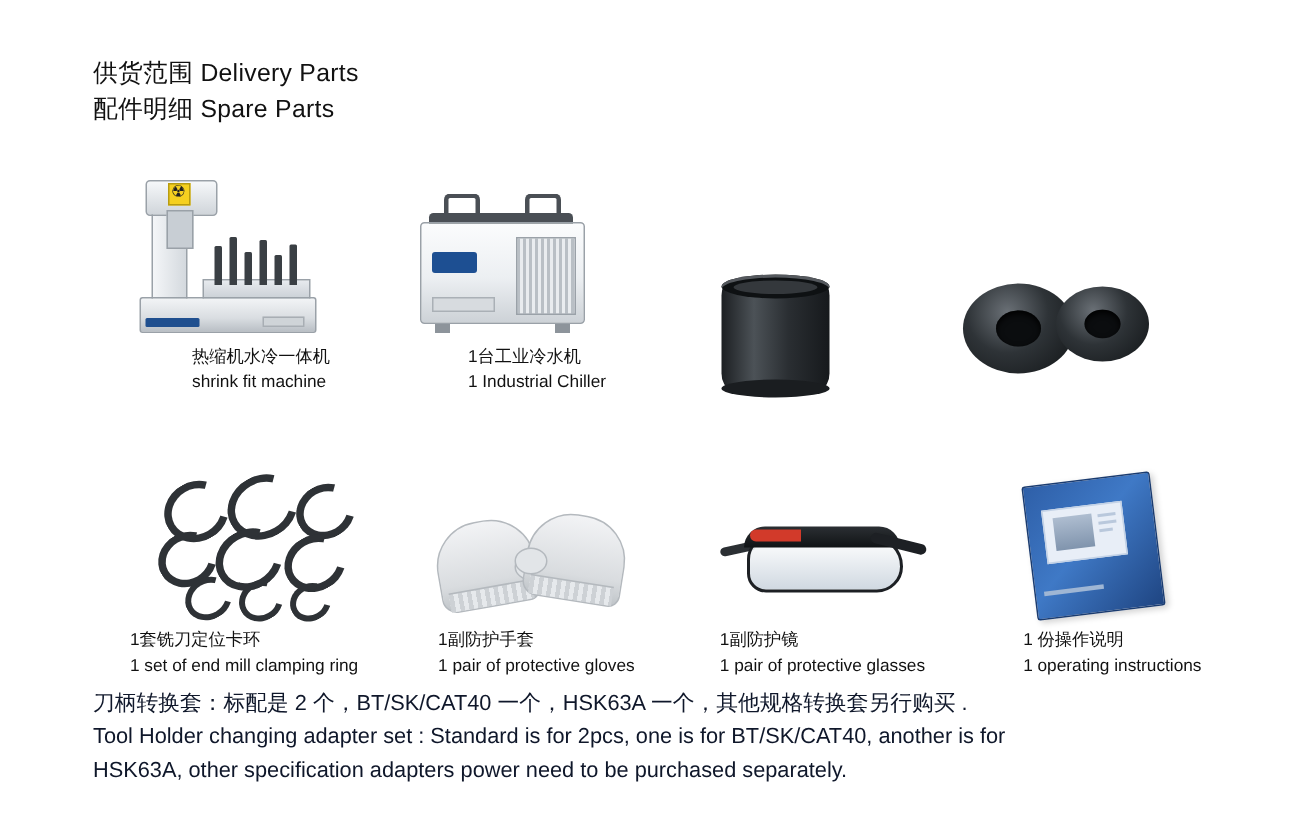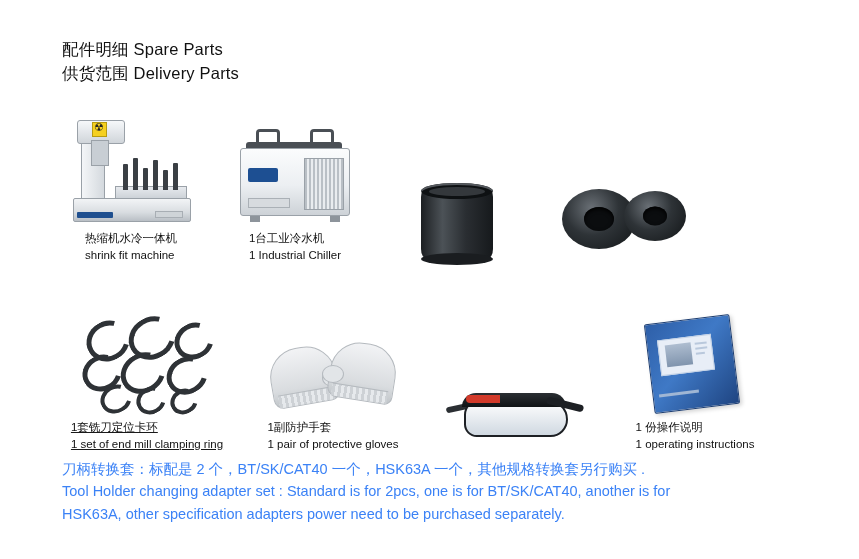--- a/index.html
+++ b/index.html
@@ -40,21 +40,22 @@
     justify-content: flex-start;
   }
   .row + .row {
     margin-top: 38px;
   }
   .cell {
     width: 138px;
     margin-right: 26px;
     display: flex;
     flex-direction: column;
-    align-items: center;
+    align-items: flex-end;
+    margin-left: 20px;
   }
   .cell:last-child { margin-right: 0; }
   .art {
     height: 110px;
     width: 138px;
     display: flex;
     align-items: flex-end;
     justify-content: center;
     position: relative;
   }
@@ -67,21 +68,21 @@
   }
   .caption .cn { display: block; }
   .caption .en { display: block; }
   .footer {
     position: absolute;
     left: 62px;
     right: 40px;
     top: 458px;
     font-size: 14.5px;
     line-height: 1.55;
-    color: #3b82f6;
+    color: #0f172a;
   }
   .footer div { white-space: nowrap; }
 
   
   .machine { position: relative; width: 128px; height: 108px; }
   .machine .base {
     position: absolute; left: 6px; bottom: 0; width: 116px; height: 22px;
     background: linear-gradient(180deg,#f2f4f6 0%, #d9dde1 60%, #b9bfc5 100%);
     border: 1px solid #9aa1a8; border-radius: 2px;
   }
@@ -337,22 +338,22 @@
     position: absolute; left: 16px; bottom: 16px; width: 40px; height: 3px;
     background: #9fb6d4; transform: rotate(-7deg);
   }
 </style>
 </head>
 <body>
 
 <div class="page">
 
   <div class="title-block">
+    <div class="title-line">供货范围 Delivery Parts</div>
     <div class="title-line">配件明细  Spare Parts</div>
-    <div class="title-line">供货范围 Delivery Parts</div>
   </div>
 
   <div class="grid">
 
     <div class="row">
 
       <div class="cell">
         <div class="art">
           <div class="machine">
             <div class="column"></div>
@@ -420,21 +421,21 @@
               </div>
           </div>
         </div>
       </div>
 
     </div>
 
     <div class="row">
 
 
-      <div class="cell" style="width:170px;text-decoration:underline;">
+      <div class="cell" style="width:170px;">
         <div class="art">
           <div class="rings-set">
             <div class="cring" style="left:6px;  top:6px;  width:34px; height:30px;"></div>
             <div class="cring" style="left:48px; top:2px;  width:38px; height:32px;"></div>
             <div class="cring" style="left:94px; top:8px;  width:30px; height:26px;"></div>
             <div class="cring" style="left:2px;  top:40px; width:30px; height:26px;"></div>
             <div class="cring" style="left:40px; top:38px; width:36px; height:30px;"></div>
             <div class="cring" style="left:86px; top:42px; width:32px; height:27px;"></div>
             <div class="cring small" style="left:20px; top:70px; width:24px; height:20px;"></div>
             <div class="cring small" style="left:56px; top:72px; width:22px; height:19px;"></div>
@@ -465,20 +466,24 @@
       <div class="cell" style="width:160px;">
         <div class="art">
           <div class="glasses">
             <div class="temple2"></div>
             <div class="lens"></div>
             <div class="brow"></div>
             <div class="accent"></div>
             <div class="temple"></div>
           </div>
         </div>
+        <div class="caption">
+          <span class="cn">1副防护镜</span>
+          <span class="en">1 pair of protective glasses</span>
+        </div>
       </div>
 
       <div class="cell" style="width:150px;">
         <div class="art">
           <div class="manual">
             <div class="book"></div>
             <div class="inner">
               <div class="inner-img"></div>
               <div class="line l1"></div>
               <div class="line l2"></div>

